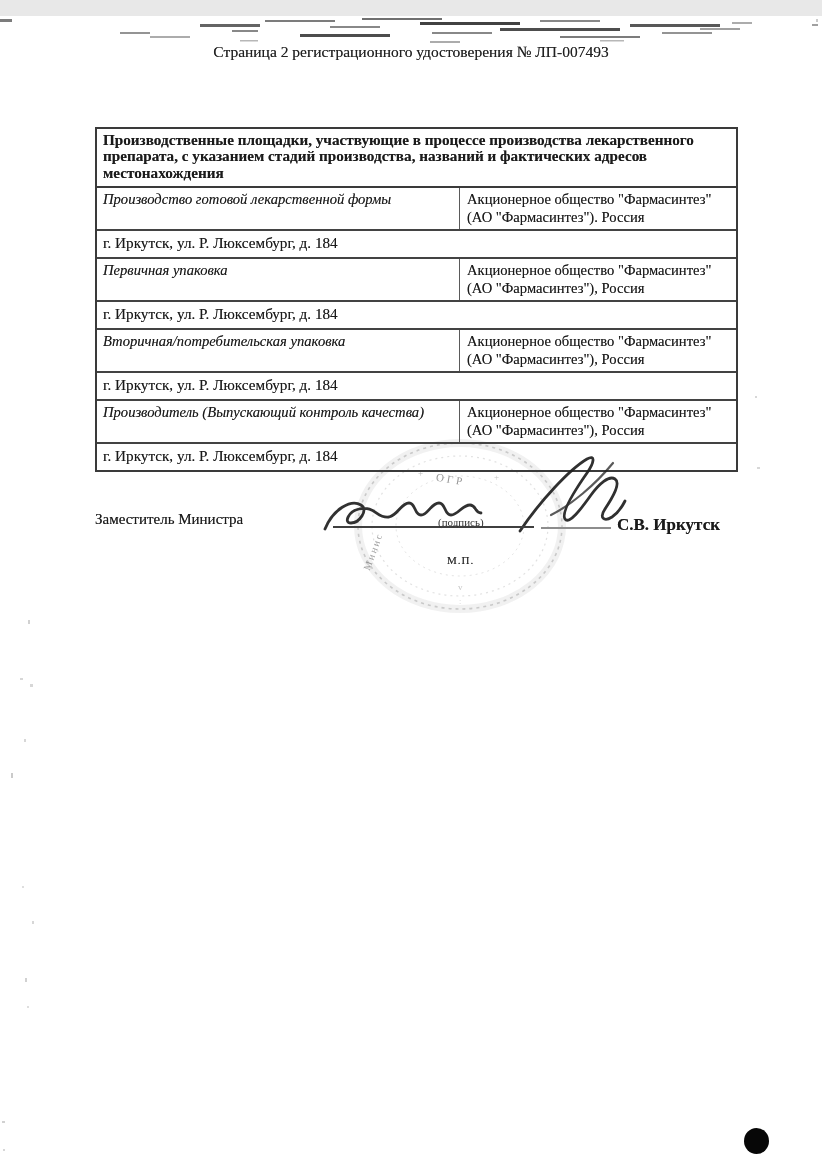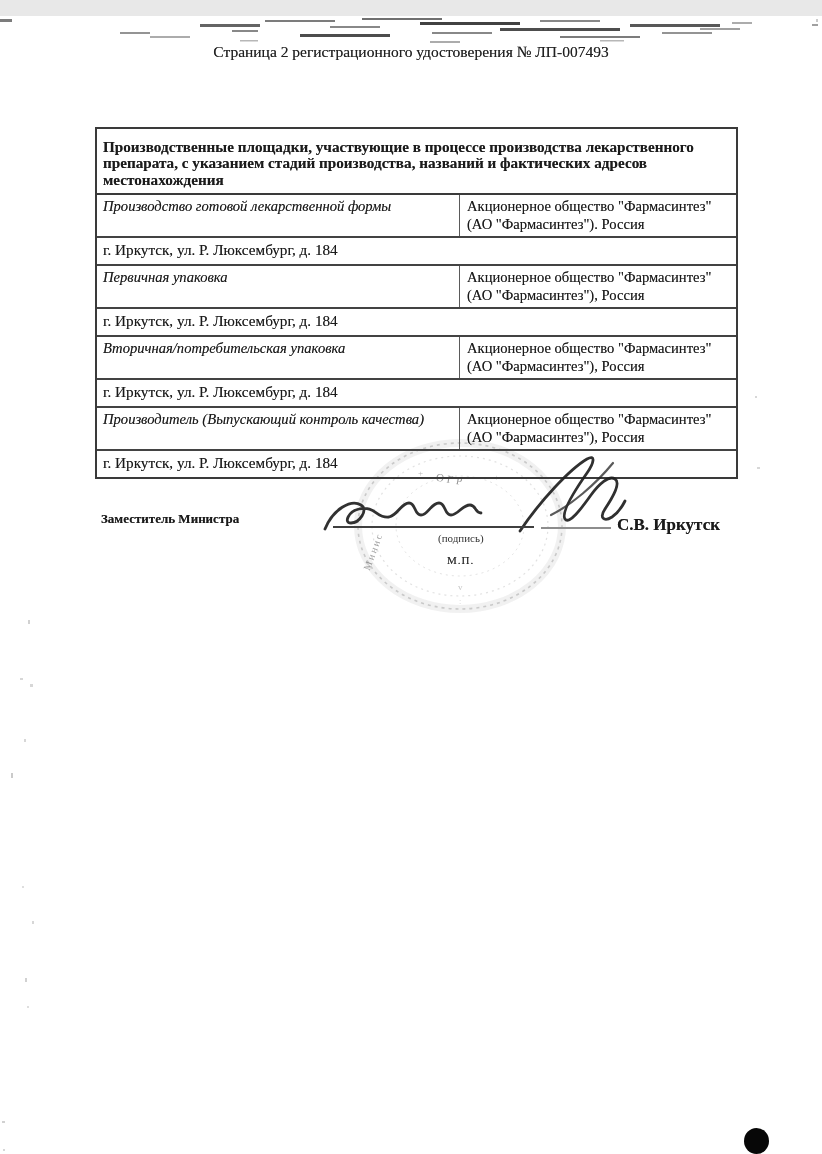--- a/index.html
+++ b/index.html
@@ -26,21 +26,21 @@
   
   .tbl{
     left:95px;top:111px;width:643px;
     border:2px solid #3a3a3a;
     box-sizing:border-box;
     z-index:3;
     text-shadow:0 0 .4px rgba(0,0,0,.5);
   }
   .tbl-head{
     min-height:50px;
-    padding:10px 10px 4px 6px;
+    padding:3px 10px 4px 6px;
     font-weight:700;
     font-size:15.2px;
     line-height:16.4px;
     border-bottom:2px solid #3a3a3a;
   }
   .row-stage{
     display:flex;
     align-items:stretch;
     border-bottom:2px solid #434343;
     min-height:40px;
@@ -61,25 +61,25 @@
     line-height:17.5px;
   }
   .row-addr{
     border-bottom:2px solid #434343;
     padding:3px 24px 4px 6px;
     font-size:15.2px;
     min-height:19px;
   }
   .row-addr.last{border-bottom:none;}
   
-  .sig-title{left:101px;top:495px;font-weight:700;font-size:13px;z-index:6;text-shadow:0 0 .4px rgba(0,0,0,.55);}
+  .sig-title{left:95px;top:495px;font-weight:400;font-size:15px;z-index:6;text-shadow:0 0 .4px rgba(0,0,0,.55);}
   .sig-name{left:617px;top:499px;font-weight:700;font-size:17px;z-index:6;text-shadow:0 0 .4px rgba(0,0,0,.55);}
   .sig-line1{left:333px;top:510px;width:201px;height:2.2px;background:#3f3f3f;z-index:6;}
   .sig-line2{left:541px;top:511px;width:70px;height:1.6px;background:#8d8d8d;z-index:6;}
-  .sig-caption{left:438px;top:516px;font-size:11px;color:#333;z-index:6;}
+  .sig-caption{left:438px;top:500px;font-size:11px;color:#333;z-index:6;}
   .sig-mp{left:447px;top:538px;font-size:11px;letter-spacing:1px;color:#2a2a2a;z-index:6;text-shadow:0 0 .4px rgba(0,0,0,.5);}
   .stamp-svg{left:344px;top:412px;z-index:2;}
   .signature-svg{left:315px;top:425px;z-index:4;}
   
   .punch-dot{
     left:744px;top:1112px;width:25px;height:26px;
     border-radius:50%;
     background:#070707;
     z-index:5;
   }

